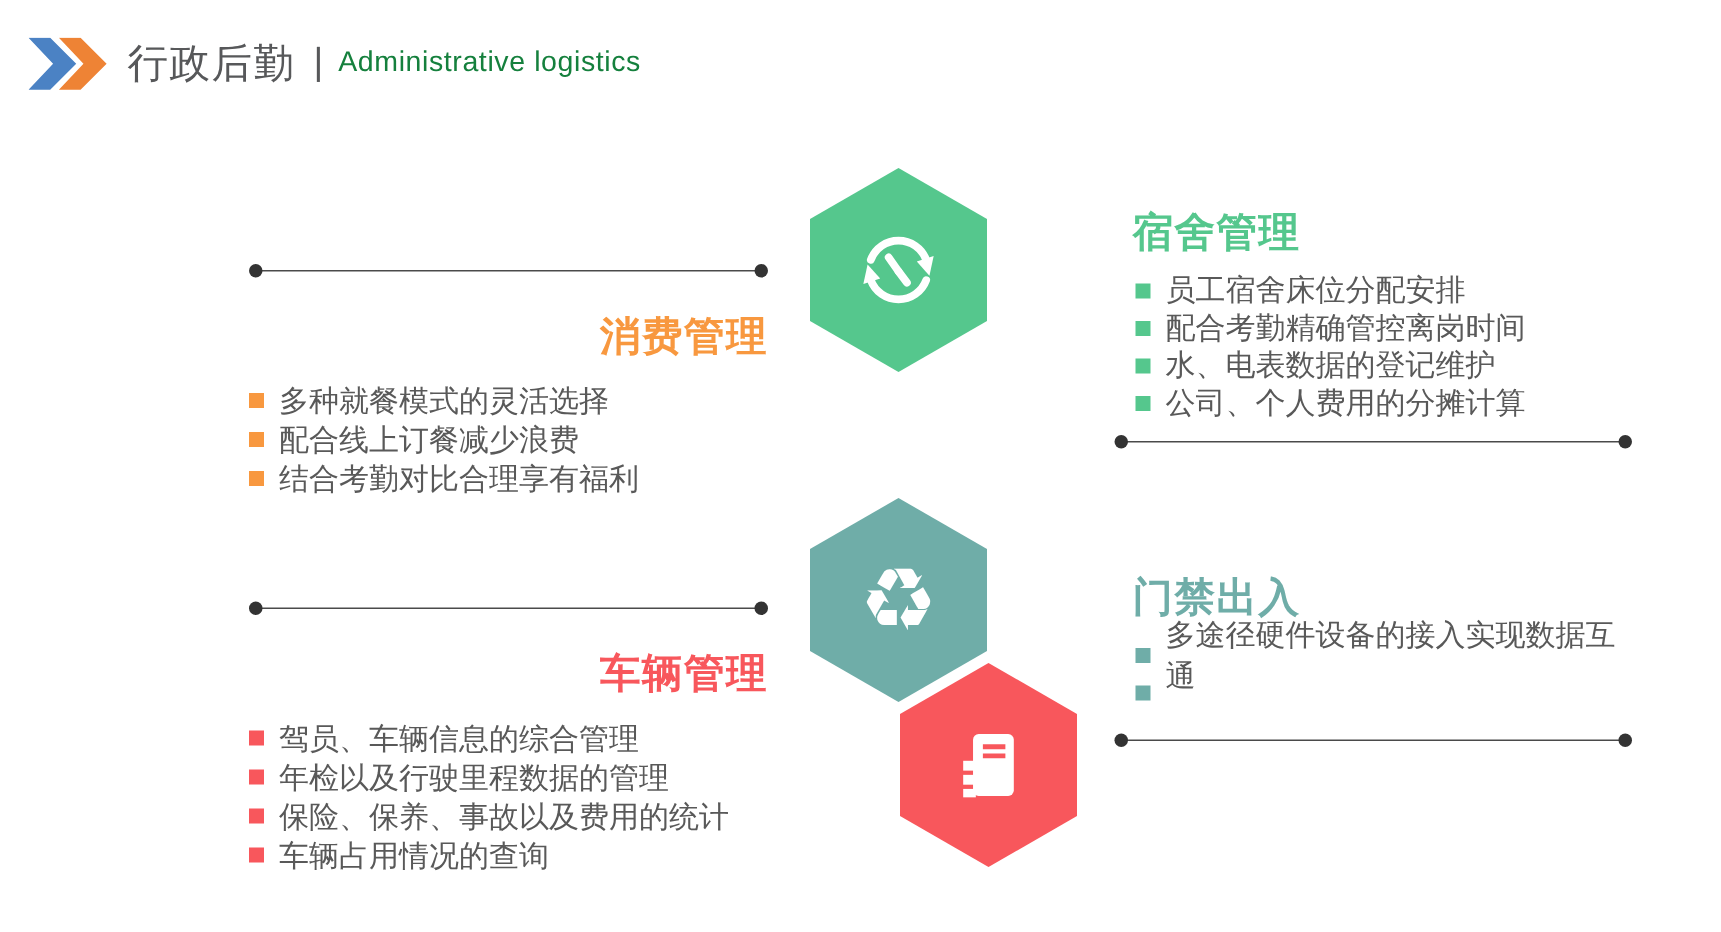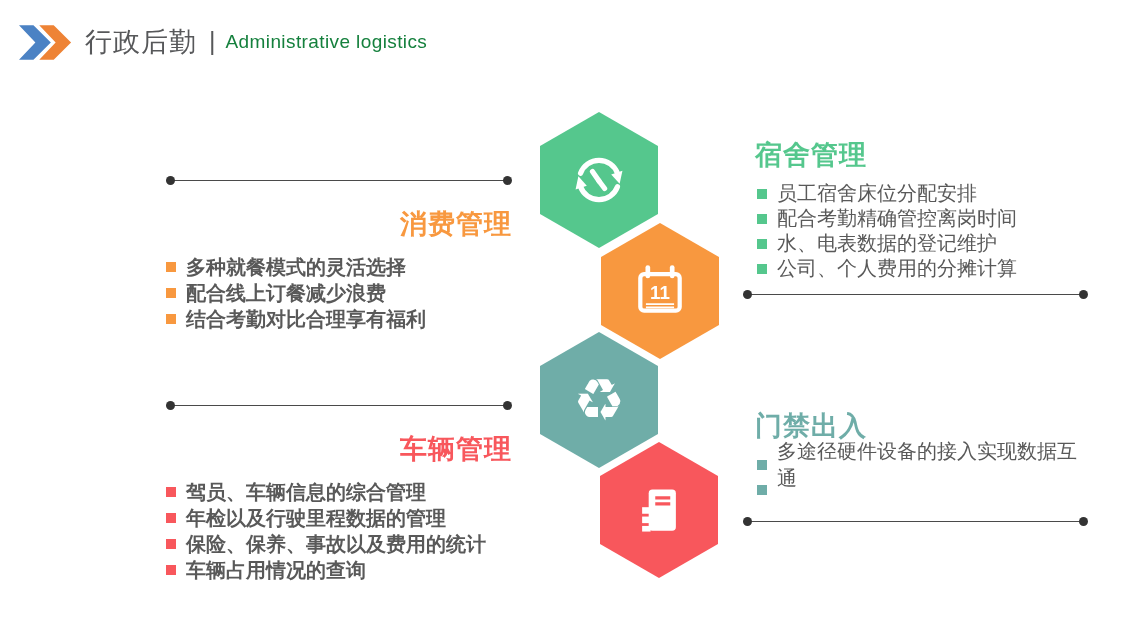--- a/index.html
+++ b/index.html
@@ -24,31 +24,31 @@
   .hex3{left:534px;top:326px;z-index:3;}
   .hex4{left:594px;top:436px;z-index:4;}
   .bg-green{background:#55C78D;} .bg-orange{background:#F8983F;}
   .bg-teal{background:#6FADA8;}  .bg-red{background:#F8575C;}
   .recycle-glyph{font-size:58px;line-height:1;color:#fff;font-family:"DejaVu Sans",sans-serif;}
   
   .section{position:absolute;width:346px;}
   .sec-consumption{left:166px;top:176px;}
   .sec-dormitory{left:743px;top:139px;width:345px;}
   .sec-vehicle{left:166px;top:401px;}
-  .sec-access{left:743px;top:382px;width:345px;margin-top:28px;}
+  .sec-access{left:743px;top:382px;width:345px;}
   .rule{position:relative;height:9px;}
   .rule .line{position:absolute;left:4px;right:4px;top:3.6px;height:1.7px;background:#4A4A4A;}
   .rule .dot{position:absolute;width:9px;height:9px;border-radius:50%;background:#333;top:0;}
   .rule .dot.l{left:0;} .rule .dot.r{right:0;}
   .sec-title{font-size:27px;font-weight:bold;line-height:32px;letter-spacing:1px;}
   .section.left .sec-title{text-align:right;margin-top:23px;}
   .section.right .sec-title{text-align:left;padding-left:12px;margin-top:0;}
   .t-orange{color:#F8983F;} .t-green{color:#55C78D;} .t-red{color:#F8575C;} .t-teal{color:#6FADA8;}
   ul.points{list-style:none;margin:0;padding:0;}
-  .section.left ul.points{margin-top:14px;font-weight:bold;}
+  .section.left ul.points{margin-top:14px;}
   .section.right ul.points{margin-top:10px;padding-left:14px;}
   ul.points li{display:flex;align-items:center;font-size:20px;color:#595959;}
   .section.left ul.points li{height:26px;}
   .section.right ul.points li{height:25px;}
   .sq{width:10px;height:10px;flex:0 0 auto;margin-right:10px;}
   .sec-dormitory .rule{margin-top:9px;}
   .sec-access .rule{margin-top:15px;}
 </style>
 </head>
 <body>
@@ -73,32 +73,20 @@
           <path d="M51.7 39.2 A21 21 0 0 1 12.3 39.2"></path>
           <path d="M32 33 L25 23"></path>
           <path d="M32 33 L38 41"></path>
         </g>
         <polygon points="57,22 45,26 54,36" fill="#fff"></polygon>
         <polygon points="7,42 19,38 10,28" fill="#fff"></polygon>
       </svg>
     </div>
   </div>
 
-  <div class="hex hex2">
-    <div class="hex-in bg-orange">
-      <svg viewBox="0 0 64 64" width="60" height="60">
-        <rect x="11" y="14" width="42" height="39" rx="4" fill="none" stroke="#fff" stroke-width="4.5"></rect>
-        <line x1="19" y1="7" x2="19" y2="16" stroke="#fff" stroke-width="5" stroke-linecap="round"></line>
-        <line x1="45" y1="7" x2="45" y2="16" stroke="#fff" stroke-width="5" stroke-linecap="round"></line>
-        <text x="32" y="41" text-anchor="middle" font-size="20" font-weight="bold" fill="#fff">11</text>
-        <line x1="17" y1="46" x2="47" y2="46" stroke="#fff" stroke-width="1.8"></line>
-        <line x1="17" y1="49.5" x2="47" y2="49.5" stroke="#fff" stroke-width="1.8"></line>
-      </svg>
-    </div>
-  </div>
 
   <div class="hex hex3">
     <div class="hex-in bg-teal">
       <span class="recycle-glyph">♻</span>
     </div>
   </div>
 
   <div class="hex hex4">
     <div class="hex-in bg-red">
       <svg viewBox="0 0 64 64" width="60" height="60">

